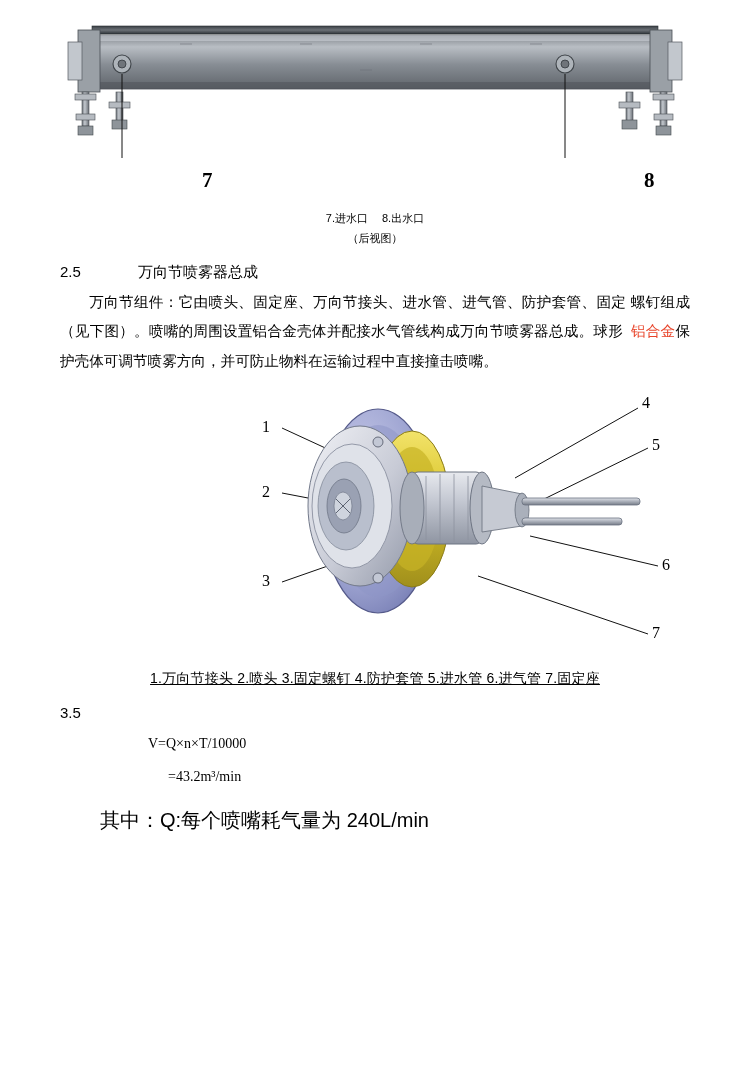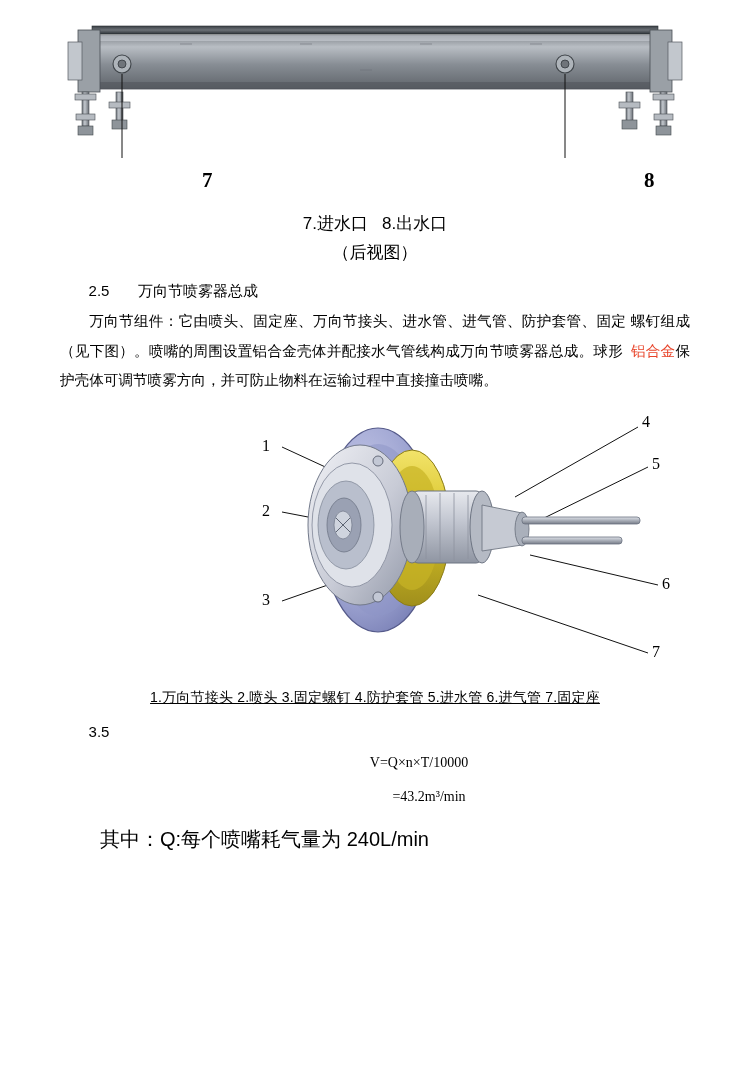--- a/index.html
+++ b/index.html
@@ -44,33 +44,32 @@
     font-family: "Liberation Serif", serif;
     font-size: 21px;
     font-weight: bold;
   }
   .fig-num.n7 { left: 142px; top: 0; }
   .fig-num.n8 { left: 584px; top: 0; }
 
   .caption {
     text-align: center;
     font-family: "Liberation Sans", sans-serif;
-    font-size: 17px;
+    font-size: 11px;
     line-height: 1.6;
     margin: 2px 0 0 0;
   }
   .caption .sp { display:inline-block; width: 14px; }
 
   
   .section-head {
     font-family: "Liberation Sans", sans-serif;
     font-size: 15px;
     margin: 16px 0 6px 0;
     display: flex;
-    text-align: center;
   }
   .section-head .num { width: 78px; }
   .para {
     font-family: "Liberation Sans", sans-serif;
     font-size: 14.6px;
     line-height: 2.0;
     text-align: justify;
     text-indent: 2em;
     margin: 0;
   }
@@ -99,21 +98,20 @@
     text-decoration: underline;
   }
 
   
   .formula {
     font-family: "Liberation Serif", serif;
     font-size: 14px;
     margin: 0 0 0 0;
     line-height: 2.4;
     padding-left: 88px;
-    text-align: center;
   }
   .note {
     font-family: "Liberation Sans", sans-serif;
     font-size: 20px;
     line-height: 2.0;
     text-indent: 2em;
     margin: 6px 0 4px 0;
   }
 </style>
 </head>

